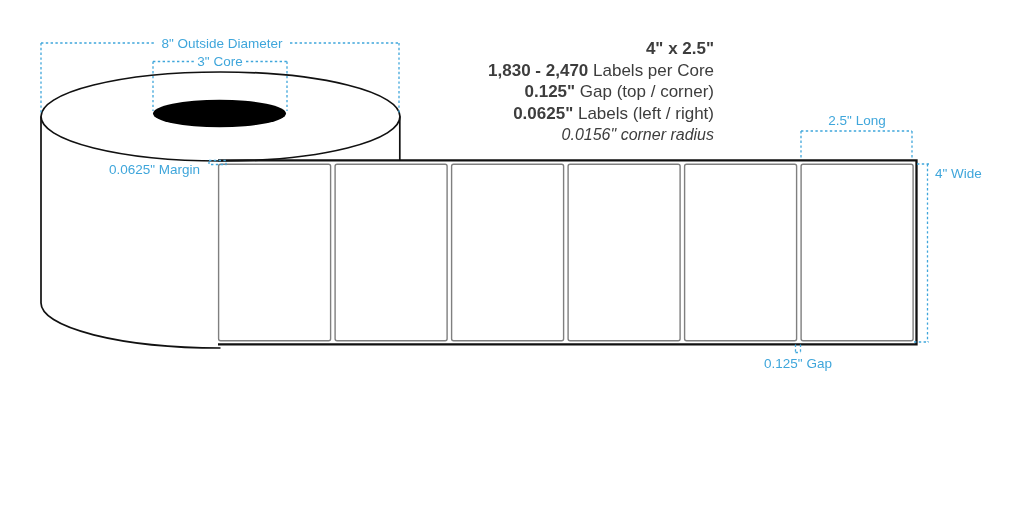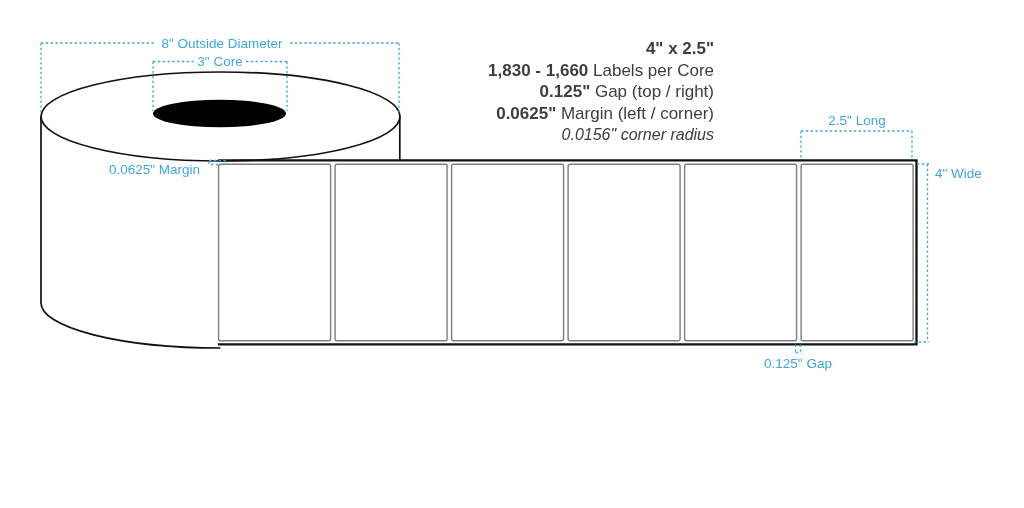--- a/index.html
+++ b/index.html
@@ -94,24 +94,24 @@
         <text x="798" y="368" text-anchor="middle" class="ann-text" stroke="none">0.125" Gap</text>
       </g>
     </g>
   </svg>
 
   <div class="specs">
     <div>
       <span class="b">4" x 2.5"</span>
     </div>
     <div>
-      <span class="b">1,830 - 1,660</span><span> Labels per Core</span>
+      <span class="b">1,830 - 2,470</span><span> Labels per Core</span>
     </div>
     <div>
-      <span class="b">0.125"</span><span> Gap (top / right)</span>
+      <span class="b">0.125"</span><span> Gap (top / corner)</span>
     </div>
     <div>
-      <span class="b">0.0625"</span><span> Margin (left / corner)</span>
+      <span class="b">0.0625"</span><span> Labels (left / right)</span>
     </div>
     <div class="spec-corner">0.0156" corner radius</div>
   </div>
 
 </div>
 
 </body></html>

